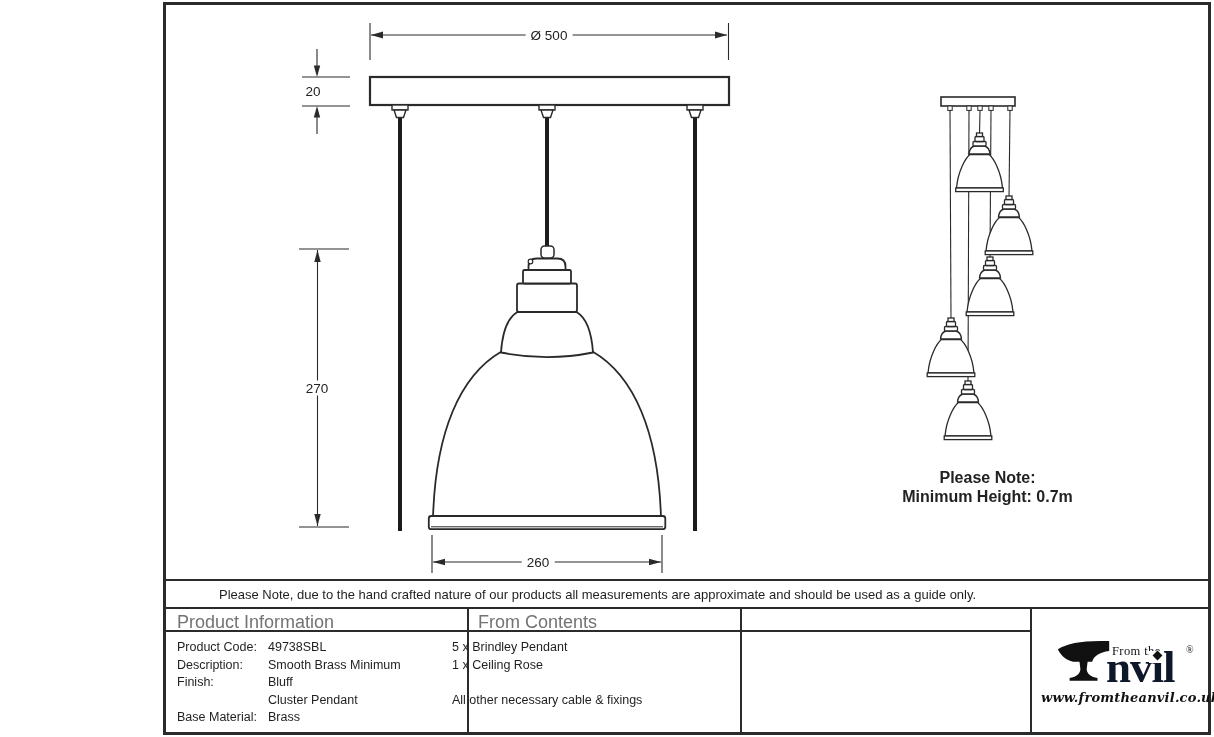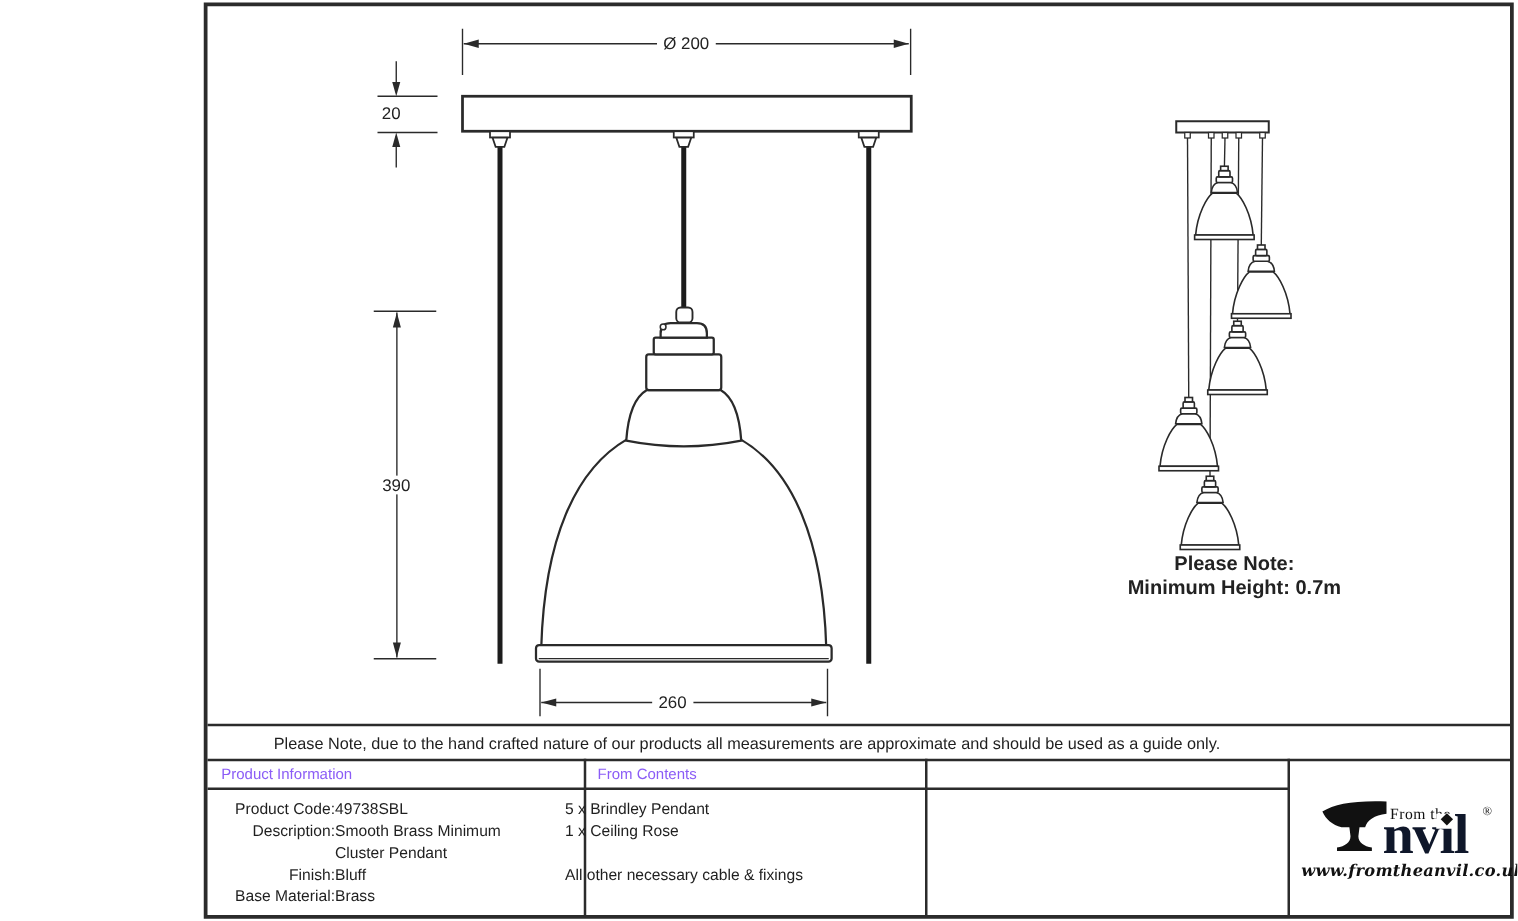--- a/index.html
+++ b/index.html
@@ -5,26 +5,26 @@
   html,body{margin:0;padding:0;background:#ffffff;}
   #page{position:relative;width:1214px;height:737px;background:#fff;overflow:hidden;
         font-family:"Liberation Sans",sans-serif;color:#1f1f1f;}
   .abs{position:absolute;}
   .sheet-border{position:absolute;left:163px;top:2px;width:1048px;height:733px;
                 border:3px solid #2b2b2b;box-sizing:border-box;}
   .tline{position:absolute;background:#2b2b2b;}
   svg.art{position:absolute;left:0;top:0;width:1214px;height:737px;}
   .dim-label{position:absolute;transform:translate(-50%,-50%);background:#fff;
              padding:0 5px;font-size:13.5px;white-space:nowrap;color:#222;}
-  .cluster-note{position:absolute;left:885px;top:442px;width:205px;text-align:center;
+  .cluster-note{position:absolute;left:885px;top:468px;width:205px;text-align:center;
                 font-size:16px;font-weight:600;line-height:19px;color:#222;}
   .footer-note{position:absolute;left:177px;top:587px;font-size:13px;color:#1f1f1f;white-space:nowrap;margin-left:42px;}
-  .th{position:absolute;top:612px;font-size:12px;color:#8b5cf6;}
+  .th{position:absolute;top:612px;font-size:18px;color:#737373;}
   .tcol{position:absolute;top:639px;font-size:12.5px;line-height:17.5px;color:#1f1f1f;}
-  .prow{display:flex;text-align:right;}
+  .prow{display:flex;}
   .prow .lbl{width:91px;flex:0 0 91px;}
   .pline{white-space:nowrap;min-height:17.5px;}
   
   .logo-tagline{position:absolute;left:1112px;top:644px;font-family:"Liberation Serif",serif;
                 font-size:12.5px;letter-spacing:.4px;color:#111;}
   .logo-wordmark{position:absolute;left:1106px;top:645px;font-family:"Liberation Serif",serif;
                  font-weight:bold;font-size:45px;line-height:1;letter-spacing:-1px;color:#0f172a;}
   .idot-patch{position:absolute;left:1149px;top:651px;width:15px;height:12px;background:#fff;}
   .idot-diamond{position:absolute;left:1154px;top:652px;width:7px;height:7px;background:#111;
                 transform:rotate(45deg);}
@@ -133,23 +133,23 @@
         </g>
         <use href="#miniPendant" transform="translate(979.5,133)"></use>
         <use href="#miniPendant" transform="translate(1009,196)"></use>
         <use href="#miniPendant" transform="translate(990,257)"></use>
         <use href="#miniPendant" transform="translate(951,318)"></use>
         <use href="#miniPendant" transform="translate(968,381)"></use>
       </g>
     </g>
   </svg>
 
-  <div class="dim-label" style="left:549px;top:35px;">Ø 200</div>
+  <div class="dim-label" style="left:549px;top:35px;">Ø 500</div>
   <div class="dim-label" style="left:313px;top:91px;">20</div>
-  <div class="dim-label" style="left:317px;top:388px;">390</div>
+  <div class="dim-label" style="left:317px;top:388px;">270</div>
   <div class="dim-label" style="left:538px;top:562px;">260</div>
 
   <div class="cluster-note">
     <div>Please Note:</div>
     <div>Minimum Height: 0.7m</div>
   </div>
 
   <div class="tline" style="left:166px;top:579px;width:1042px;height:2px;"></div>
   <div class="tline" style="left:166px;top:607px;width:1042px;height:2px;"></div>
   <div class="tline" style="left:166px;top:630px;width:866px;height:2px;"></div>
@@ -165,26 +165,26 @@
   <div class="tcol" style="left:177px;width:285px;">
     <div class="prow">
       <span class="lbl">Product Code:</span>
       <span>49738SBL</span>
     </div>
     <div class="prow">
       <span class="lbl">Description:</span>
       <span>Smooth Brass Minimum</span>
     </div>
     <div class="prow">
+      <span class="lbl">Finish:</span>
+      <span>Bluff</span>
+    </div>
+    <div class="prow">
       <span class="lbl"></span>
       <span>Cluster Pendant</span>
-    </div>
-    <div class="prow">
-      <span class="lbl">Finish:</span>
-      <span>Bluff</span>
     </div>
     <div class="prow">
       <span class="lbl">Base Material:</span>
       <span>Brass</span>
     </div>
   </div>
 
   <div class="tcol" style="left:452px;width:255px;">
     <div class="pline">5 x Brindley Pendant</div>
     <div class="pline">1 x Ceiling Rose</div>

